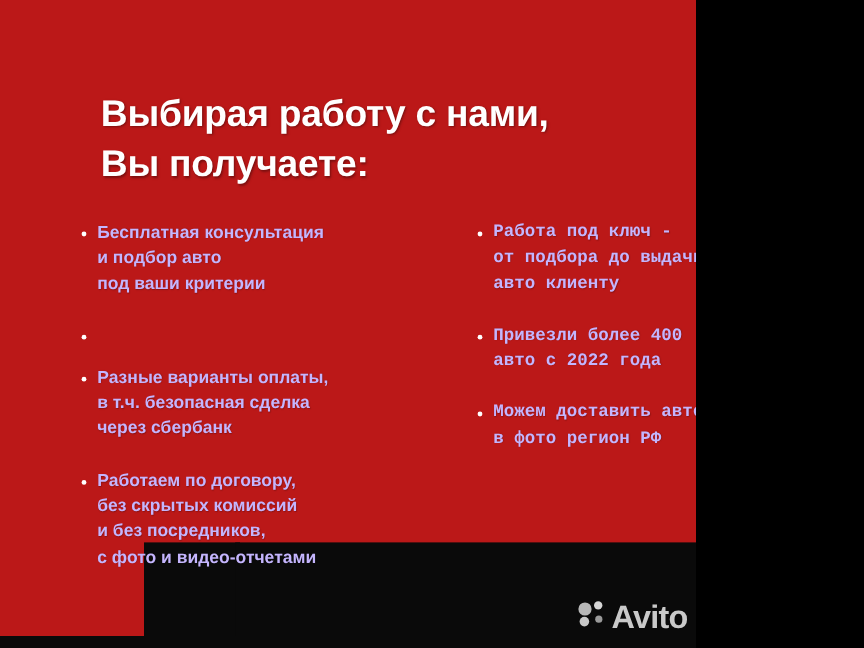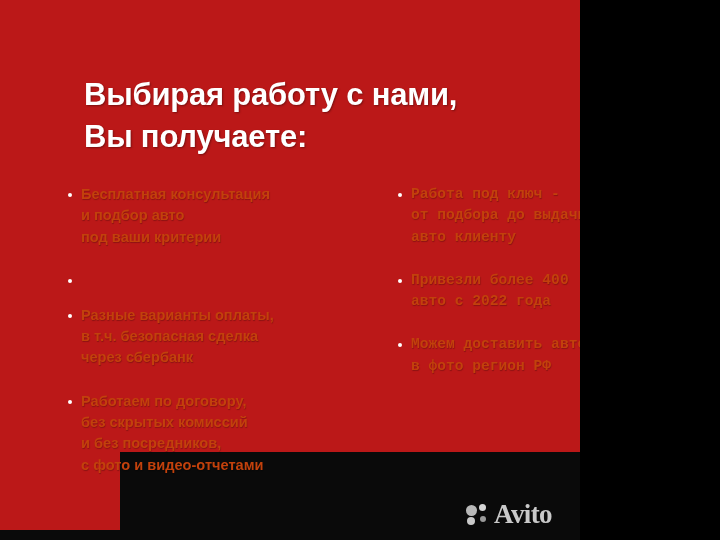--- a/index.html
+++ b/index.html
@@ -123,46 +123,44 @@
     width:620px;
     display:flex;
     gap:0;
   }
   .col{width:330px;}
   .col.col-right{width:290px;font-family:Liberation Mono, monospace;}
 
   .bullet{
     display:flex;
     align-items:flex-start;
-    color:#c2410c;
+    color:#c4b5fd;
     margin-bottom:22px;
   }
   .dot{
     flex:0 0 auto;
     width:4px;height:4px;
     border-radius:50%;
     background:#fff;
     margin:9px 9px 0 0;
   }
   .btext{
     font-size:14.6px;
     font-weight:bold;
     line-height:1.46;
     white-space:pre-line;
     text-shadow:0.5px 0.5px 1px rgba(0,0,0,0.25);
   }
 
   
   .avito{
     position:absolute;
-    right:28px;bottom:12px;
+    right:7px;bottom:12px;
     display:flex;
-    align-items:center;
     gap:5px;
-    font-family:Liberation Serif, serif;
   }
   .avito-dots{
     position:relative;
     width:23px;height:21px;
     flex:0 0 auto;
   }
   .avito-dots i{position:absolute;border-radius:50%;display:block;}
   .d1{width:11px;height:11px;left:0;top:1px;background:#b8b8b8;}
   .d2{width:7px;height:7px;left:13px;top:0px;background:#d6d6d6;}
   .d3{width:8px;height:8px;left:1px;top:13px;background:#c9c9c9;}

